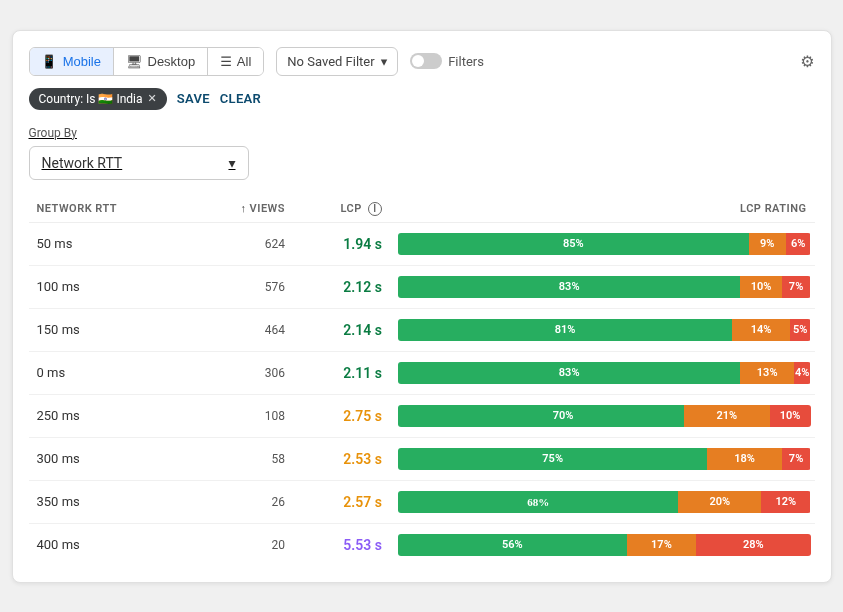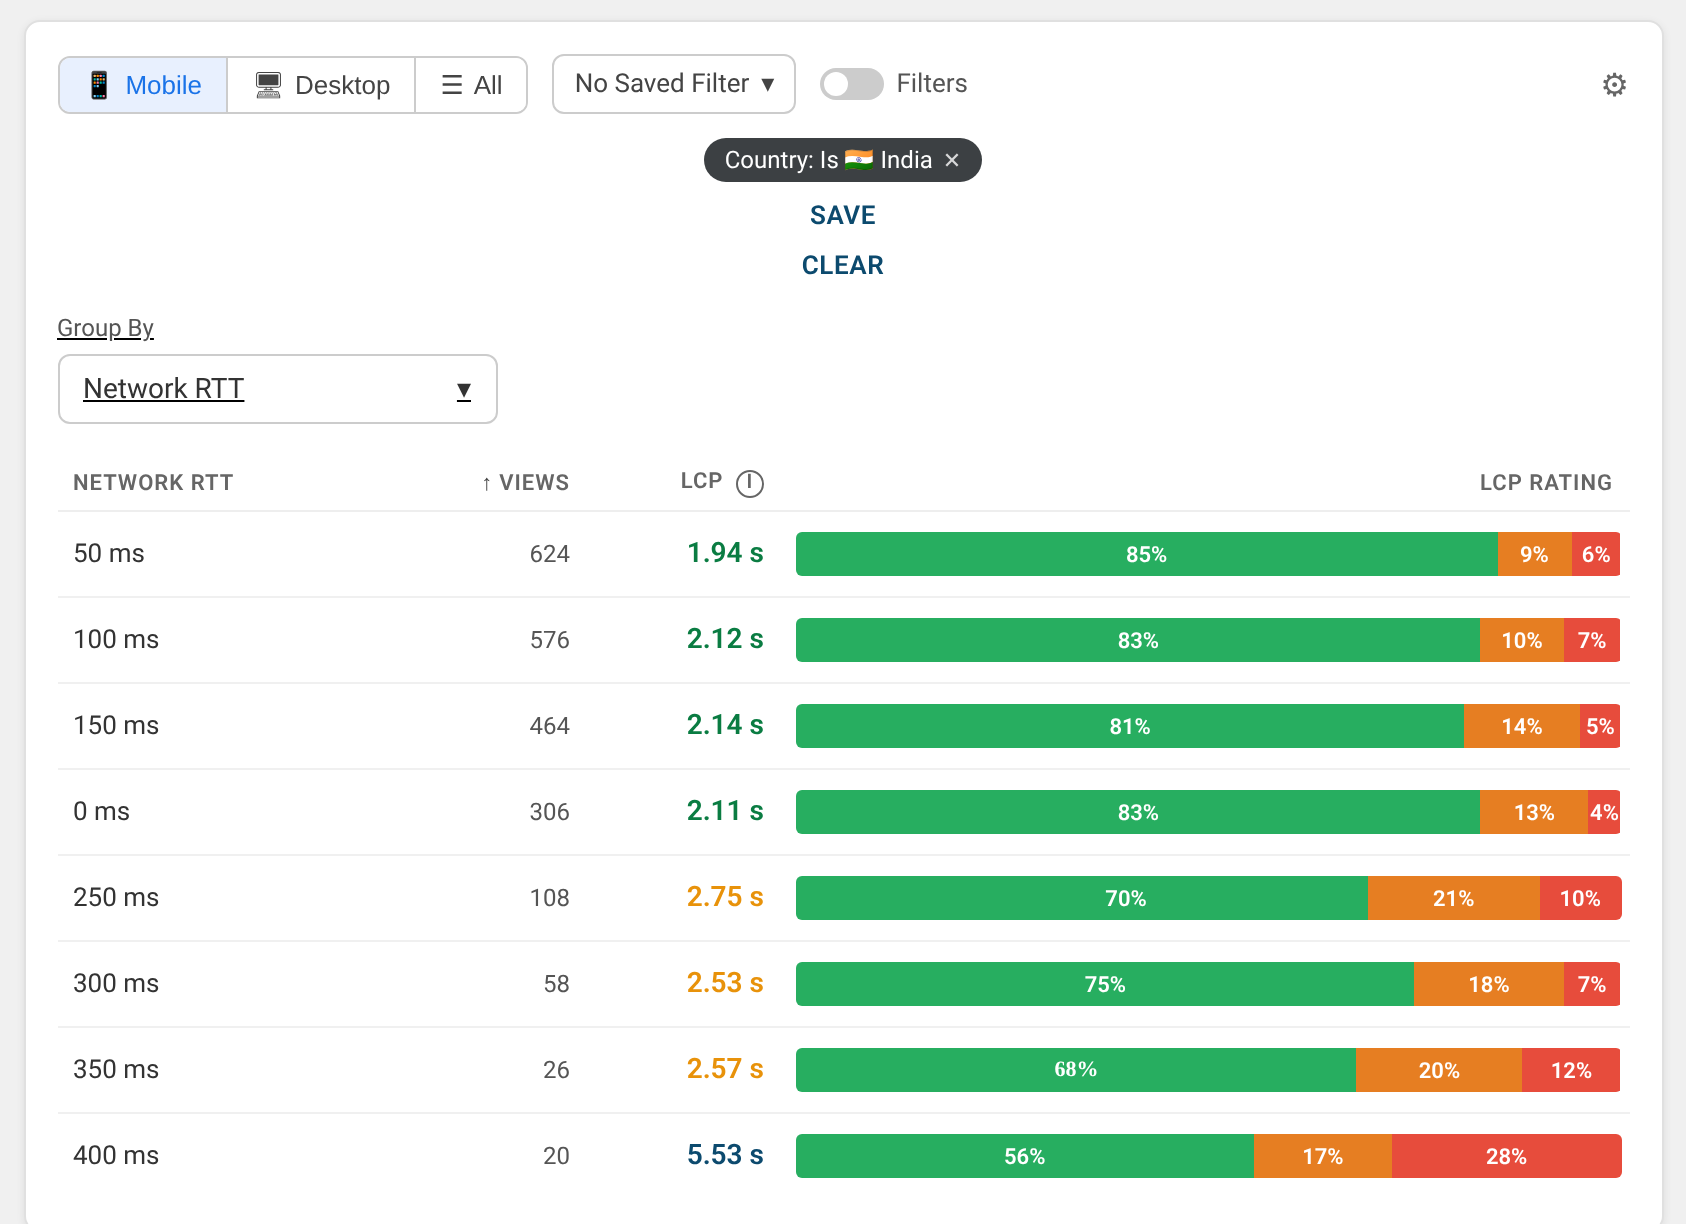--- a/index.html
+++ b/index.html
@@ -90,21 +90,20 @@
       margin-left: auto;
       cursor: pointer;
       color: #666;
       font-size: 16px;
     }
     .filter-row {
       display: flex;
       align-items: center;
       gap: 10px;
       margin-bottom: 16px;
-      flex-direction: column;
     }
     .filter-tag {
       background: #3c4043;
       color: #fff;
       border-radius: 16px;
       padding: 4px 10px;
       font-size: 12px;
       display: flex;
       align-items: center;
       gap: 5px;
@@ -176,21 +175,21 @@
       color: #555;
       font-size: 12px;
     }
     td.lcp {
       text-align: right;
       font-weight: 600;
       font-size: 14px;
     }
     .lcp-good { color: #0a7c42; }
     .lcp-ok { color: #e8920a; }
-    .lcp-bad { color: #0c4a6e; }
+    .lcp-bad { color: #8b5cf6; }
     td.rating {
       text-align: right;
       padding-right: 4px;
     }
     .bar-container {
       display: flex;
       align-items: center;
       height: 22px;
       border-radius: 3px;
       overflow: hidden;

